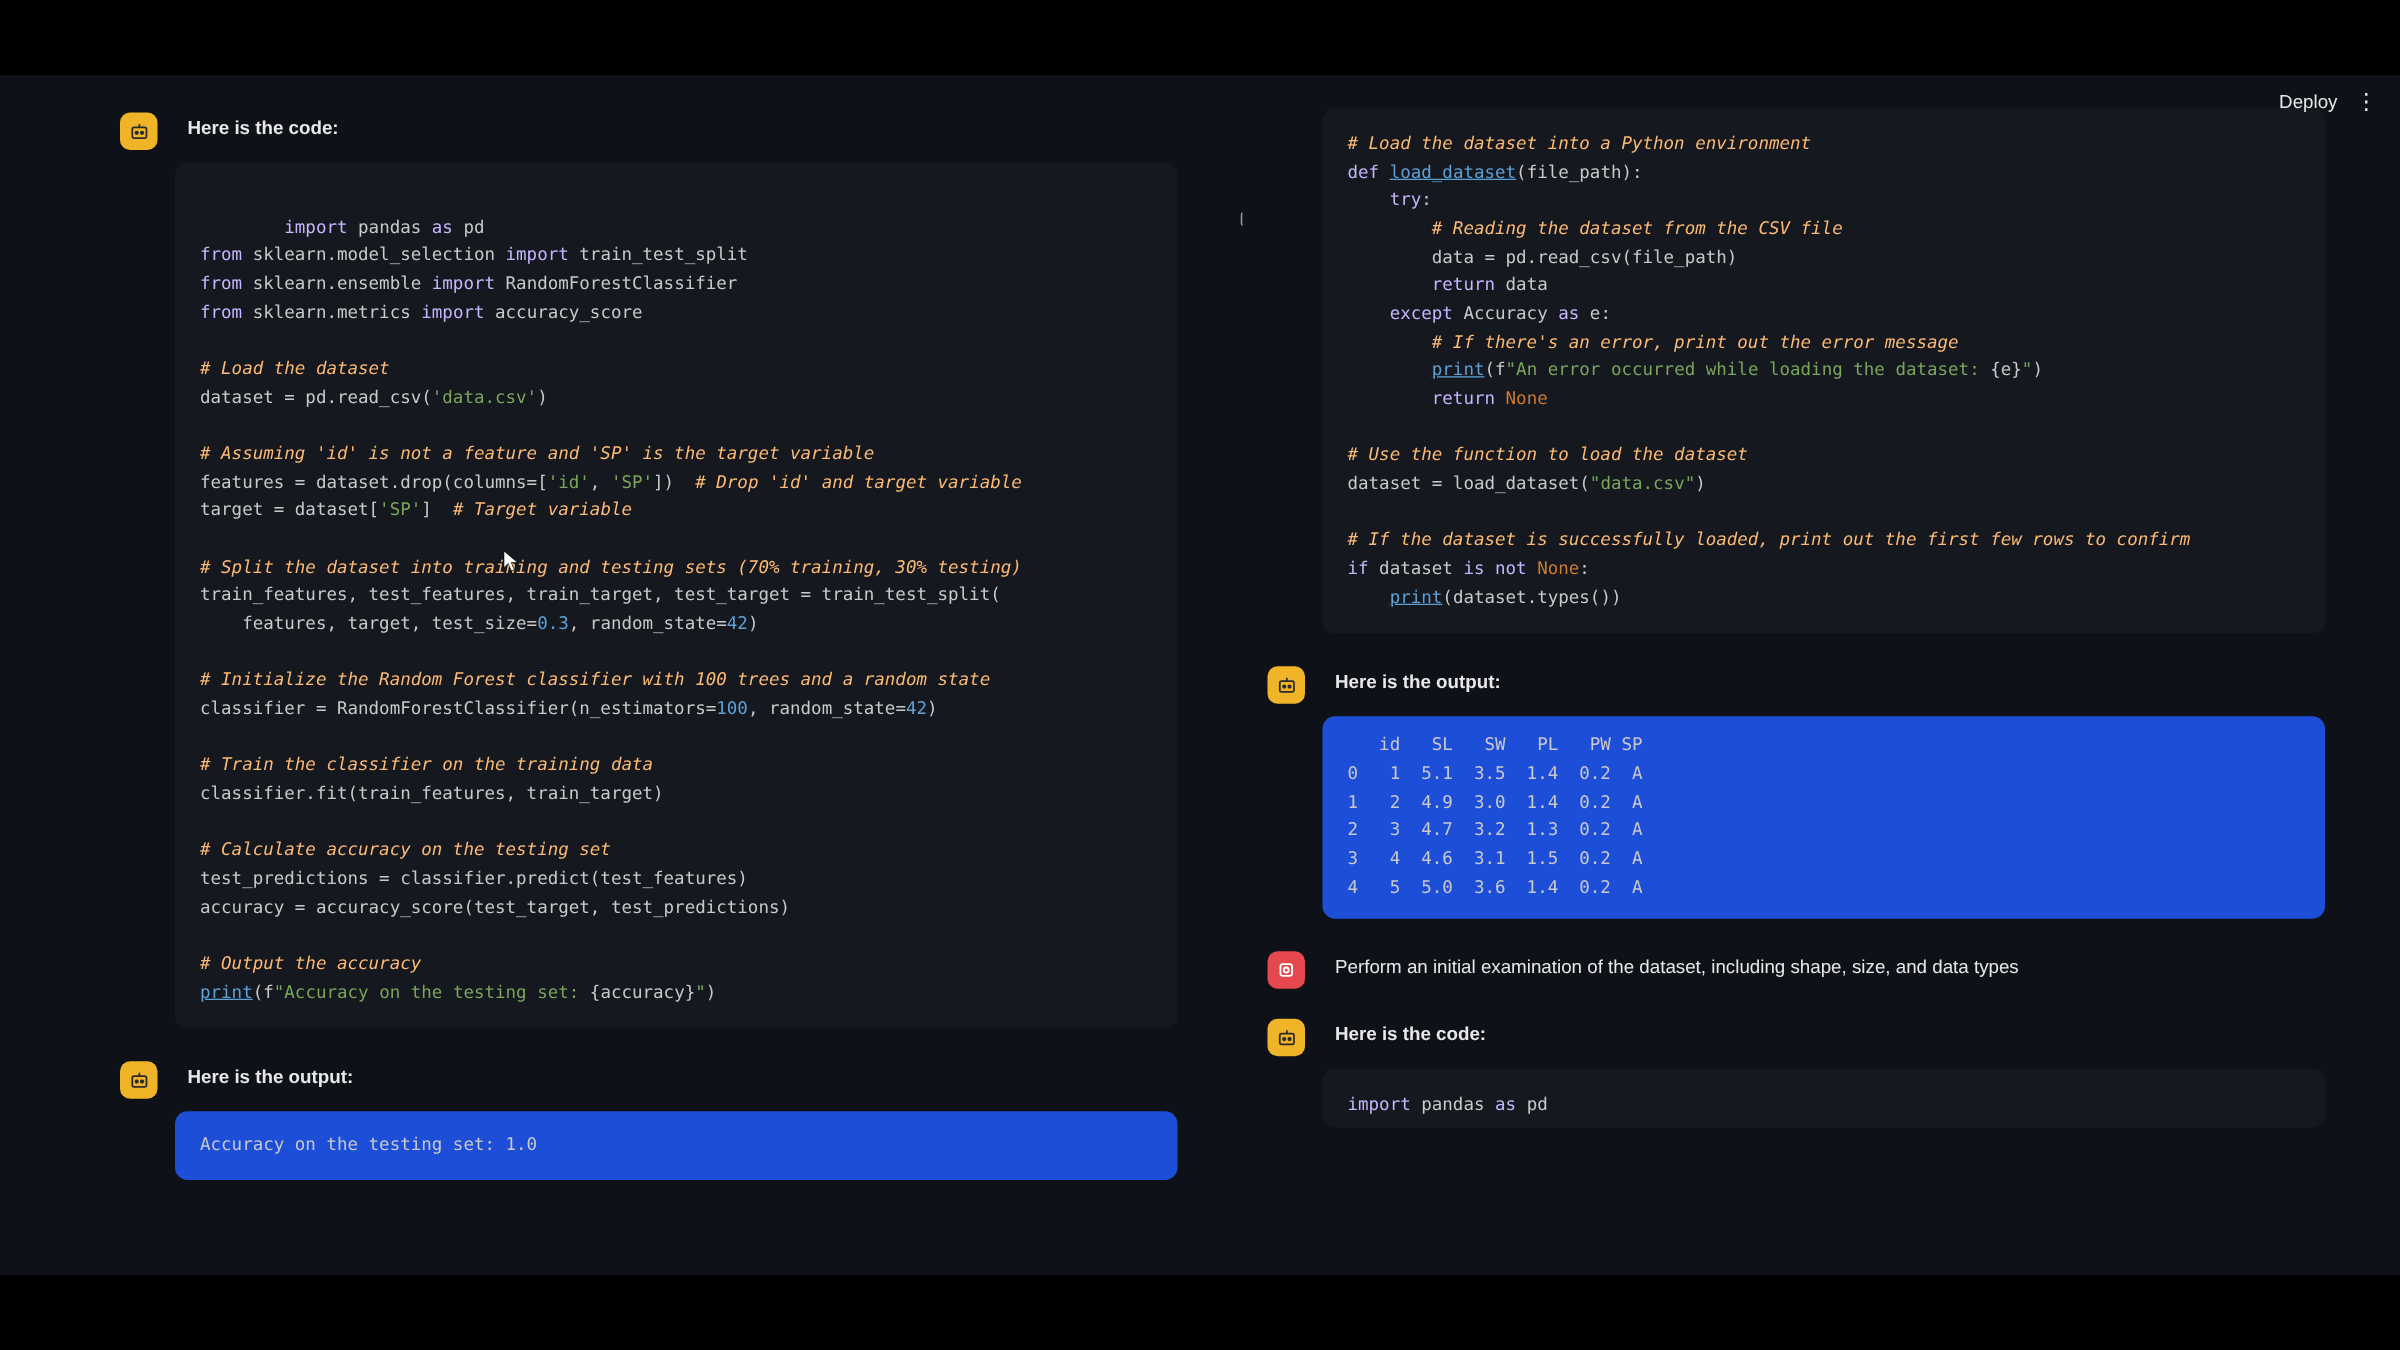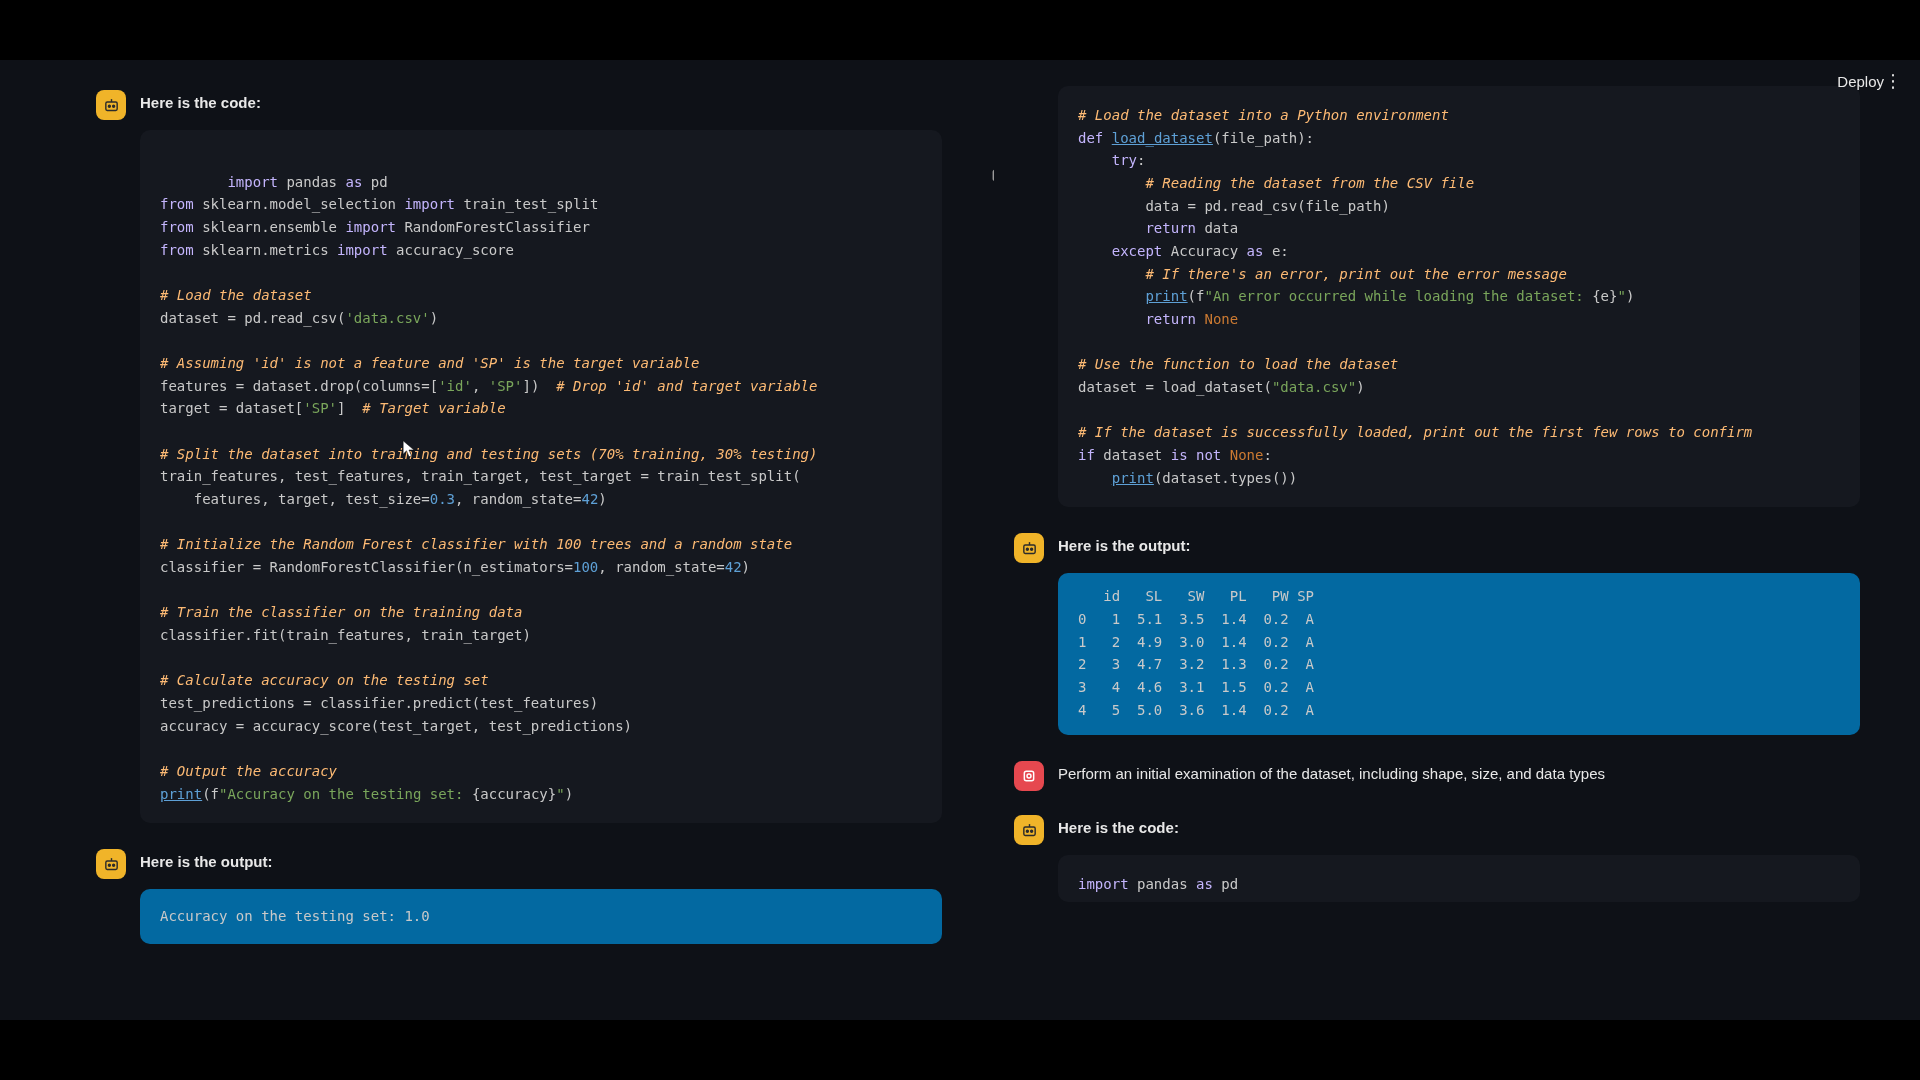--- a/index.html
+++ b/index.html
@@ -29,20 +29,21 @@
     left: 0; right: 0;
     background: #0e1117;
     overflow: hidden;
   }
   .topbar {
     position: absolute;
     top: 12px;
     right: 18px;
     display: flex;
     align-items: center;
+    gap: 14px;
     z-index: 50;
   }
   .deploy-btn {
     color: #e8e8e8;
     font-size: 15px;
     cursor: pointer;
   }
   .kebab {
     color: #e8e8e8;
     font-size: 18px;
@@ -58,21 +59,21 @@
   .col {
     flex: 1;
     padding: 30px 40px 0 40px;
     overflow: hidden;
   }
   .col-left { padding-left: 96px; padding-right: 52px; }
   .col-right { padding-left: 20px; padding-right: 60px; }
   .msg-row {
     display: flex;
     align-items: flex-start;
-    gap: 14px;
+    gap: 24px;
     margin-bottom: 10px;
   }
   .avatar {
     width: 30px; height: 30px;
     border-radius: 8px;
     display: flex;
     align-items: center;
     justify-content: center;
     flex-shrink: 0;
     font-size: 15px;
@@ -98,21 +99,21 @@
     color: #c9c9c9;
   }
   .copy-btn {
     position: absolute;
     top: 14px; right: 14px;
     width: 22px; height: 22px;
     cursor: pointer;
     color: #9a9a9a;
   }
   .outblock {
-    background: #0369a1;
+    background: #1d4ed8;
     border-radius: 10px;
     padding: 16px 20px;
     margin: 0 0 26px 44px;
     font-family: 'Menlo', 'Consolas', monospace;
     font-size: 14px;
     line-height: 1.62;
     white-space: pre;
     color: #c9c9c9;
   }
   .outblock.tight { padding: 12px 20px 14px 20px; }

